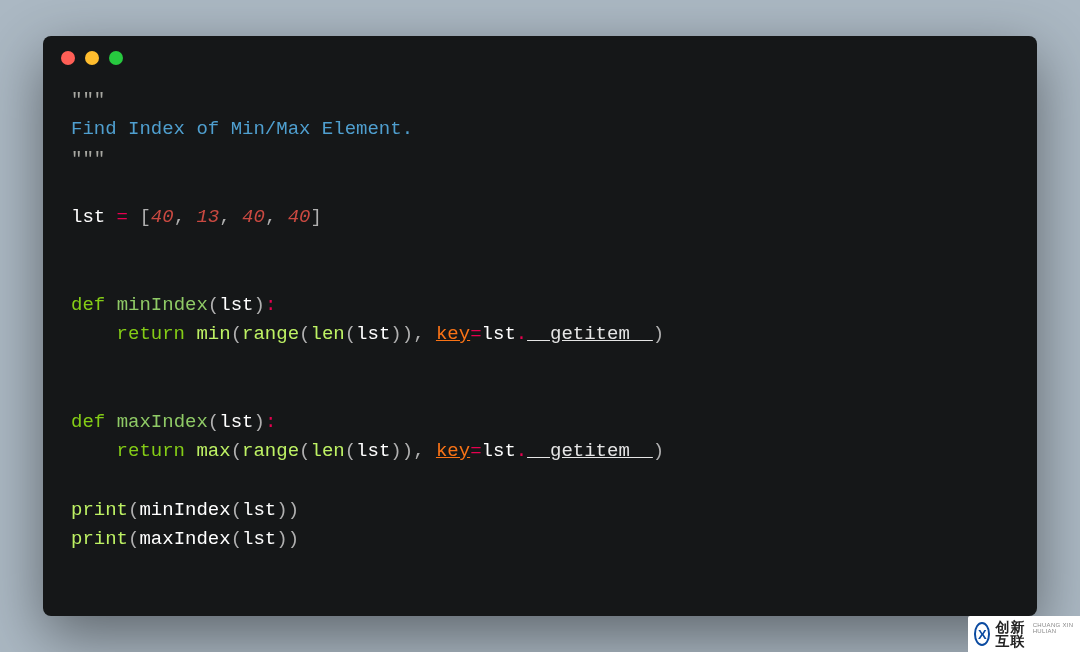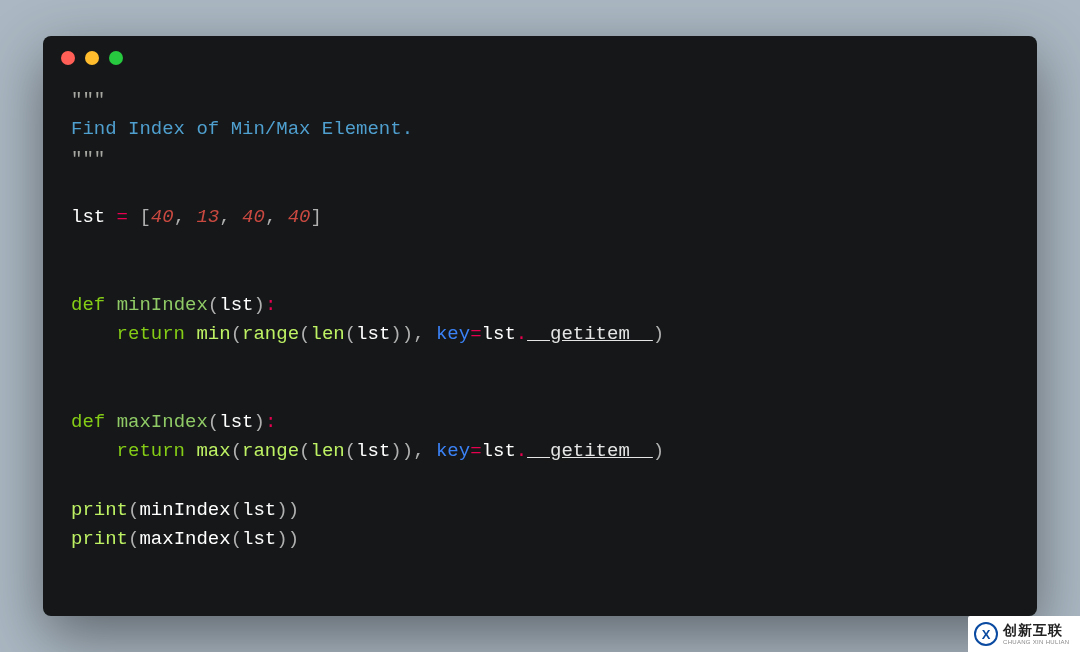--- a/index.html
+++ b/index.html
@@ -45,21 +45,21 @@
   }
   .c-str   { color: #a8a8a2; }   
   .c-doc   { color: #4f9fcf; font-family: Liberation Mono, monospace; }   
   .c-var   { color: #ffffff; }   
   .c-op    { color: #e6004f; }   
   .c-punc  { color: #b0b0b0; }   
   .c-num   { color: #c94941; font-style: italic; }   
   .c-kw    { color: #84cc16; }   
   .c-fn    { color: #8fca66; }   
   .c-bi    { color: #bef264; }   
-  .c-arg   { color: #3b82f6; }   
+  .c-arg   { color: #f97316; text-decoration: underline; }   
   .c-dund  { color: #e5e5e5; text-decoration: underline; }
   .watermark {
     position: fixed;
     right: 0;
     bottom: 0;
     width: 112px;
     height: 36px;
     background: #fff;
     display: flex;
     align-items: center;
@@ -73,21 +73,21 @@
     height: 24px;
     border: 2px solid #0a4aa0;
     border-radius: 50%;
     color: #0a4aa0;
     font-weight: bold;
     font-size: 13px;
     display: flex;
     align-items: center;
     justify-content: center;
   }
-  .wm-text { display: flex; flex-direction: column; line-height: 1; }
+  .wm-text { display: flex; flex-direction: row; line-height: 1; }
   .wm-cn { font-size: 14px; font-weight: bold; color: #222; letter-spacing: 1px; }
   .wm-en { font-size: 6px; color: #888; letter-spacing: 0.3px; margin-top: 2px; }
 </style>
 </head>
 <body>
 
 <div class="window">
   <div class="titlebar">
     <div class="dot red"></div>
     <div class="dot yellow"></div>

